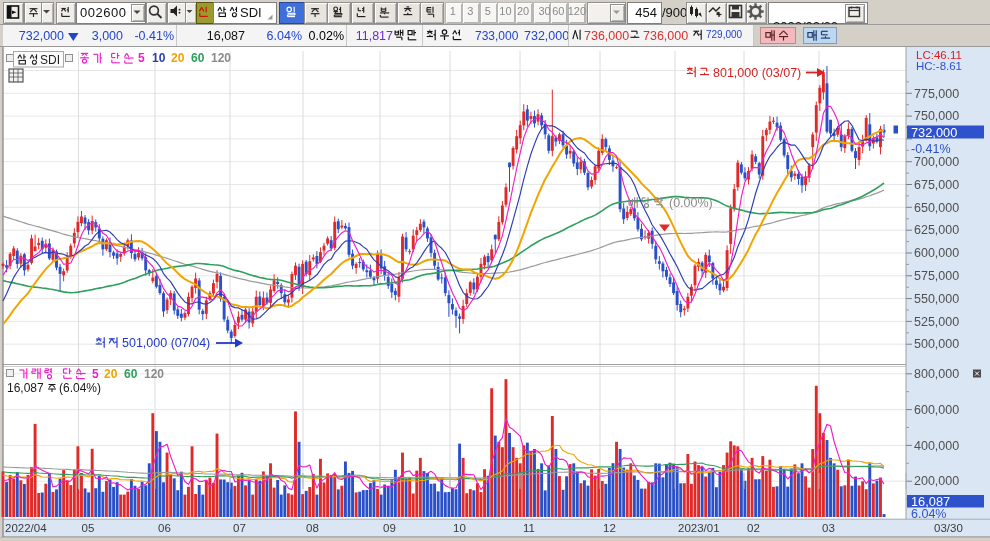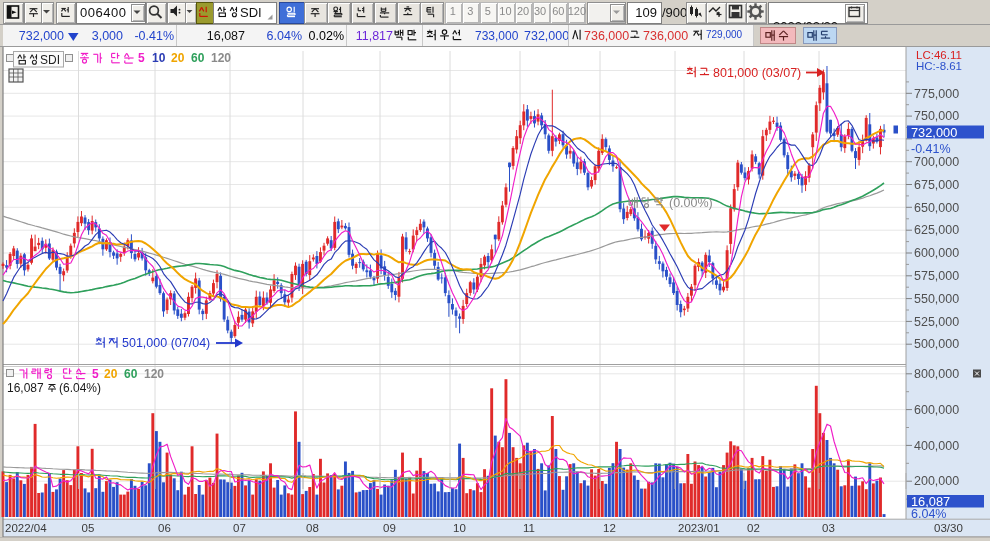--- a/index.html
+++ b/index.html
@@ -3,21 +3,21 @@
 *{margin:0;padding:0;box-sizing:content-box}
 body{width:990px;height:541px;font-family:"Liberation Sans", sans-serif;background:#d4d0c8;overflow:hidden;position:relative}
 </style></head>
 <body>
 <div style="position:absolute;left:0;top:0;width:990px;height:24px;background:#d4d0c8"></div>
 <div style="position:absolute;left:3px;top:2px;width:19px;height:20px;background:#f0eee9;border:1px solid #8f8f8f;box-shadow:inset 1px 1px 0 #ffffff, inset -1px -1px 0 #b5b5b5;"></div>
 <div style="position:absolute;left:24px;top:2px;width:17px;height:20px;background:#f0eee9;border:1px solid #8f8f8f;box-shadow:inset 1px 1px 0 #ffffff, inset -1px -1px 0 #b5b5b5;"></div>
 <div style="position:absolute;left:41px;top:2px;width:11px;height:20px;background:#f0eee9;border:1px solid #8f8f8f;box-shadow:inset 1px 1px 0 #ffffff, inset -1px -1px 0 #b5b5b5;"></div>
 <div style="position:absolute;left:56px;top:2px;width:18px;height:20px;background:#f0eee9;border:1px solid #8f8f8f;box-shadow:inset 1px 1px 0 #ffffff, inset -1px -1px 0 #b5b5b5;"></div>
 <div style="position:absolute;left:76px;top:2px;width:68px;height:20px;background:#fff;border:1px solid #7f7f7f"></div>
-<div style="position:absolute;left:80px;top:5px;font-size:13px;color:#111;letter-spacing:0.5px">006400</div>
+<div style="position:absolute;left:80px;top:5px;font-size:13px;color:#111;letter-spacing:0.5px">002600</div>
 <div style="position:absolute;left:131px;top:4px;width:12px;height:16px;background:#f0eee9;border:1px solid #8f8f8f;box-shadow:inset 1px 1px 0 #ffffff, inset -1px -1px 0 #b5b5b5;"></div>
 <div style="position:absolute;left:146px;top:2px;width:19px;height:20px;background:#f0eee9;border:1px solid #8f8f8f;box-shadow:inset 1px 1px 0 #ffffff, inset -1px -1px 0 #b5b5b5;"></div>
 <div style="position:absolute;left:167px;top:2px;width:18px;height:20px;background:#f0eee9;border:1px solid #8f8f8f;box-shadow:inset 1px 1px 0 #ffffff, inset -1px -1px 0 #b5b5b5;"></div>
 <div style="position:absolute;left:185px;top:2px;width:10px;height:20px;background:#f0eee9;border:1px solid #8f8f8f;box-shadow:inset 1px 1px 0 #ffffff, inset -1px -1px 0 #b5b5b5;"></div>
 <div style="position:absolute;left:196px;top:2px;width:16px;height:20px;background:#9a9a2e;border:1px solid #55550a"></div>
 <div style="position:absolute;left:213px;top:2px;width:62px;height:20px;background:#fff;border:1px solid #7f7f7f"></div>
 <div style="position:absolute;left:240px;top:5px;font-size:13px;color:#111">SDI</div>
 <div style="position:absolute;left:279px;top:2px;width:24px;height:20px;background:#3f6fd8;border:1px solid #28489a"></div>
 <div style="position:absolute;left:304.1px;top:2px;width:21.8px;height:20px;background:#e8e5df;border:1px solid #8f8f8f;box-shadow:inset 1px 1px 0 #ffffff, inset -1px -1px 0 #b5b5b5;"></div>
 <div style="position:absolute;left:327.3px;top:2px;width:21.8px;height:20px;background:#e8e5df;border:1px solid #8f8f8f;box-shadow:inset 1px 1px 0 #ffffff, inset -1px -1px 0 #b5b5b5;"></div>
@@ -29,29 +29,29 @@
 <div style="position:absolute;left:444.5px;top:5px;width:16.4px;text-align:center;font-size:11px;color:#8a8a8a">1</div>
 <div style="position:absolute;left:462.1px;top:2px;width:16.4px;height:20px;background:#f7f6f3;border:1px solid #b8b8b8;box-shadow:inset 1px 1px 0 #ffffff, inset -1px -1px 0 #b5b5b5;"></div>
 <div style="position:absolute;left:462.1px;top:5px;width:16.4px;text-align:center;font-size:11px;color:#8a8a8a">3</div>
 <div style="position:absolute;left:479.7px;top:2px;width:16.4px;height:20px;background:#f7f6f3;border:1px solid #b8b8b8;box-shadow:inset 1px 1px 0 #ffffff, inset -1px -1px 0 #b5b5b5;"></div>
 <div style="position:absolute;left:479.7px;top:5px;width:16.4px;text-align:center;font-size:11px;color:#8a8a8a">5</div>
 <div style="position:absolute;left:497.3px;top:2px;width:16.4px;height:20px;background:#f7f6f3;border:1px solid #b8b8b8;box-shadow:inset 1px 1px 0 #ffffff, inset -1px -1px 0 #b5b5b5;"></div>
 <div style="position:absolute;left:497.3px;top:5px;width:16.4px;text-align:center;font-size:11px;color:#8a8a8a">10</div>
 <div style="position:absolute;left:514.9px;top:2px;width:16.4px;height:20px;background:#f7f6f3;border:1px solid #b8b8b8;box-shadow:inset 1px 1px 0 #ffffff, inset -1px -1px 0 #b5b5b5;"></div>
 <div style="position:absolute;left:514.9px;top:5px;width:16.4px;text-align:center;font-size:11px;color:#8a8a8a">20</div>
 <div style="position:absolute;left:532.5px;top:2px;width:16.4px;height:20px;background:#f7f6f3;border:1px solid #b8b8b8;box-shadow:inset 1px 1px 0 #ffffff, inset -1px -1px 0 #b5b5b5;"></div>
-<div style="position:absolute;left:532.5px;top:5px;width:15px;text-align:center;font-size:11px;color:#8a8a8a">30</div>
+<div style="position:absolute;left:532.5px;top:5px;width:24px;text-align:center;font-size:11px;color:#8a8a8a">30</div>
 <div style="position:absolute;left:550.1px;top:2px;width:16.4px;height:20px;background:#f7f6f3;border:1px solid #b8b8b8;box-shadow:inset 1px 1px 0 #ffffff, inset -1px -1px 0 #b5b5b5;"></div>
 <div style="position:absolute;left:550.1px;top:5px;width:16.4px;text-align:center;font-size:11px;color:#8a8a8a">60</div>
 <div style="position:absolute;left:567.7px;top:2px;width:16.4px;height:20px;background:#f7f6f3;border:1px solid #b8b8b8;box-shadow:inset 1px 1px 0 #ffffff, inset -1px -1px 0 #b5b5b5;"></div>
 <div style="position:absolute;left:567.7px;top:5px;width:16.4px;text-align:center;font-size:11px;color:#8a8a8a">120</div>
 <div style="position:absolute;left:587px;top:2px;width:37px;height:20px;background:#f2f1ee;border:1px solid #8f8f8f;box-shadow:inset 1px 1px 0 #ffffff, inset -1px -1px 0 #b5b5b5;"></div>
 <div style="position:absolute;left:610px;top:4px;width:13px;height:16px;background:#f0eee9;border:1px solid #8f8f8f;box-shadow:inset 1px 1px 0 #ffffff, inset -1px -1px 0 #b5b5b5;"></div>
 <div style="position:absolute;left:626.5px;top:2px;width:33px;height:20px;background:#fff;border:1px solid #7f7f7f"></div>
-<div style="position:absolute;left:628px;top:5px;width:29px;text-align:right;font-size:13px;color:#111">109</div>
+<div style="position:absolute;left:628px;top:5px;width:29px;text-align:right;font-size:13px;color:#111">454</div>
 <div style="position:absolute;left:662px;top:5px;font-size:13px;color:#111">/900</div>
 <div style="position:absolute;left:686px;top:2px;width:19px;height:20px;background:#f0eee9;border:1px solid #8f8f8f;box-shadow:inset 1px 1px 0 #ffffff, inset -1px -1px 0 #b5b5b5;"></div>
 <div style="position:absolute;left:706px;top:2px;width:19px;height:20px;background:#f0eee9;border:1px solid #8f8f8f;box-shadow:inset 1px 1px 0 #ffffff, inset -1px -1px 0 #b5b5b5;"></div>
 <div style="position:absolute;left:726px;top:2px;width:19px;height:20px;background:#f0eee9;border:1px solid #8f8f8f;box-shadow:inset 1px 1px 0 #ffffff, inset -1px -1px 0 #b5b5b5;"></div>
 <div style="position:absolute;left:746px;top:2px;width:19px;height:20px;background:#f0eee9;border:1px solid #8f8f8f;box-shadow:inset 1px 1px 0 #ffffff, inset -1px -1px 0 #b5b5b5;"></div>
 <div style="position:absolute;left:768px;top:2px;width:98px;height:20px;background:#fff;border:1px solid #7f7f7f"></div>
 <div style="position:absolute;left:773px;top:19px;font-size:13px;color:#111">2023/03/30</div>
 <div style="position:absolute;left:845px;top:3.5px;width:18px;height:17px;background:#f0eee9;border:1px solid #8f8f8f;box-shadow:inset 1px 1px 0 #ffffff, inset -1px -1px 0 #b5b5b5;"></div>
 <svg width="990" height="24" style="position:absolute;left:0;top:0">
     <rect x="7.5" y="6" width="11" height="12" fill="none" stroke="#111" stroke-width="1.6"></rect>

